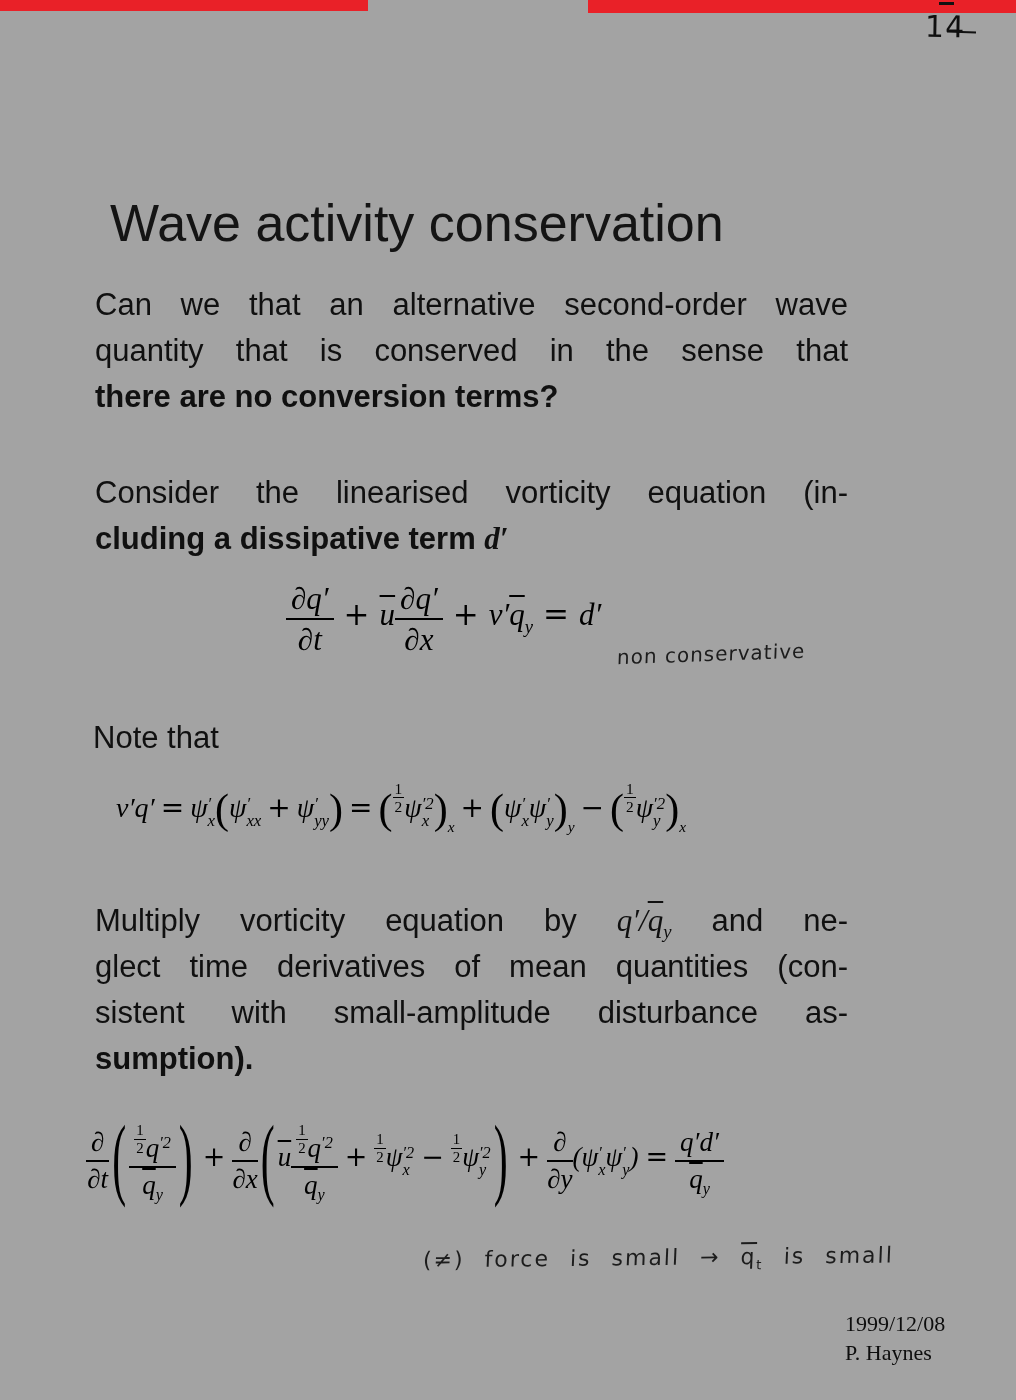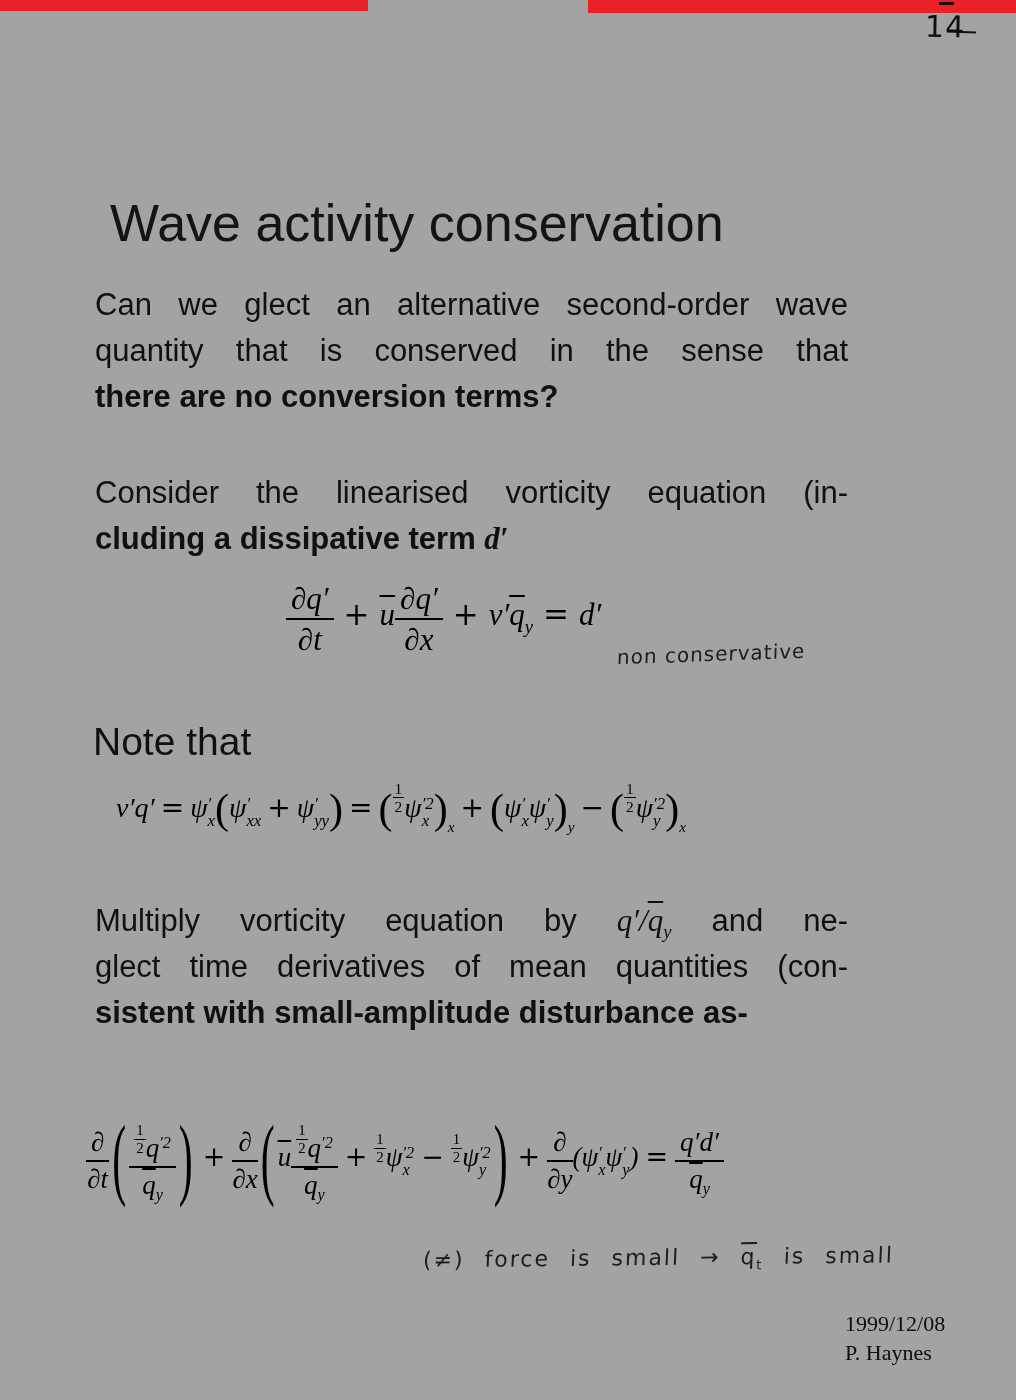--- a/index.html
+++ b/index.html
@@ -19,21 +19,21 @@
 
   .title{position:absolute;left:94px;top:181px;margin:16px;font-size:52px;line-height:1;
          font-weight:normal;letter-spacing:0px;color:#141414;}
 
   .para{position:absolute;left:95px;width:753px;font-size:31px;line-height:46px;color:#101010;}
   .para .pline{text-align:justify;text-align-last:justify;}
   .para .pline:last-child{text-align-last:left;font-weight:bold;}
   .p1{top:282px;}
   .p2{top:470px;}
   .p3{top:898px;}
-  .note{position:absolute;left:93px;top:719px;font-size:39px;line-height:1.2;}
+  .note{position:absolute;left:93px;top:719px;font-size:31px;line-height:1.2;}
 
   
   .m,.equation{font-family:"Liberation Serif","DejaVu Serif",serif;font-style:italic;}
   .equation{position:absolute;white-space:nowrap;line-height:1;color:#000;}
   .eq1{left:286px;top:581px;font-size:31px;}
   .eq2{left:92px;top:781px;font-size:28px;margin-left:24px;}
   .eq3{left:86px;top:1121px;font-size:27px;}
   .frac{display:inline-block;vertical-align:middle;text-align:center;}
   .frac>.fn{display:block;border-bottom:2px solid #000;padding:2px 5px 4px;}
   .frac>.fd{display:block;padding-top:4px;}
@@ -72,41 +72,42 @@
   <div class="redbar redbar-left" style="background: rgb(233, 33, 40);"></div>
   <div class="redbar redbar-right" style="background: rgb(233, 33, 40);"></div>
 
   <div class="mark mark-dash"></div>
   <div class="mark mark-cross"></div>
   <div class="pagenum">14</div>
 
   <h1 class="title">Wave activity conservation</h1>
 
   <div class="para p1">
-      <div class="pline">Can we glect an alternative second-order wave</div>
+      <div class="pline">Can we that an alternative second-order wave</div>
       <div class="pline">quantity that is conserved in the sense that</div>
       <div class="pline">there are no conversion terms?</div>
     </div>
 
   <div class="para p2">
       <div class="pline">Consider the linearised vorticity equation (in-</div>
       <div class="pline">cluding a dissipative term <span class="m">d′</span></div>
     </div>
 
   <div class="equation eq1"><span class="frac"><span class="fn">∂q′</span><span class="fd">∂t</span></span><span class="op">+</span><span class="ovl">u</span><span class="frac"><span class="fn">∂q′</span><span class="fd">∂x</span></span><span class="op">+</span>v′<span class="ovl">q</span><sub>y</sub><span class="op">=</span>d′</div>
   <div class="hand hand1">non conservative</div>
 
   <div class="note">Note that</div>
 
   <div class="equation eq2">v′q′<span class="op">=</span>ψ<span class="ss"><span class="t">′</span><span class="b">x</span></span><span class="bp">(</span>ψ<span class="ss"><span class="t">′</span><span class="b">xx</span></span><span class="op">+</span>ψ<span class="ss"><span class="t">′</span><span class="b">yy</span></span><span class="bp">)</span><span class="op">=</span><span class="bp">(</span><span class="sf"><span class="t">1</span><span class="b">2</span></span>ψ<span class="ss"><span class="t">′2</span><span class="b">x</span></span><span class="bp">)</span><sub class="ps">x</sub><span class="op">+</span><span class="bp">(</span>ψ<span class="ss"><span class="t">′</span><span class="b">x</span></span>ψ<span class="ss"><span class="t">′</span><span class="b">y</span></span><span class="bp">)</span><sub class="ps">y</sub><span class="op">−</span><span class="bp">(</span><span class="sf"><span class="t">1</span><span class="b">2</span></span>ψ<span class="ss"><span class="t">′2</span><span class="b">y</span></span><span class="bp">)</span><sub class="ps">x</sub></div>
 
   <div class="para p3">
       <div class="pline">Multiply vorticity equation by <span class="m">q′/<span class="ovl">q</span><sub>y</sub></span> and ne-</div>
       <div class="pline">glect time derivatives of mean quantities (con-</div>
       <div class="pline">sistent with small-amplitude disturbance as-</div>
+      <div class="pline">sumption).</div>
     </div>
 
   <div class="equation eq3"><span class="frac"><span class="fn">∂</span><span class="fd">∂t</span></span><span class="bp2">(</span><span class="frac"><span class="fn"><span class="sf"><span class="t">1</span><span class="b">2</span></span>q<sup>′2</sup></span><span class="fd"><span class="ovl">q</span><sub>y</sub></span></span><span class="bp2">)</span><span class="op">+</span><span class="frac"><span class="fn">∂</span><span class="fd">∂x</span></span><span class="bp2">(</span><span class="ovl">u</span><span class="frac"><span class="fn"><span class="sf"><span class="t">1</span><span class="b">2</span></span>q<sup>′2</sup></span><span class="fd"><span class="ovl">q</span><sub>y</sub></span></span><span class="op">+</span><span class="sf"><span class="t">1</span><span class="b">2</span></span>ψ<span class="ss"><span class="t">′2</span><span class="b">x</span></span><span class="op">−</span><span class="sf"><span class="t">1</span><span class="b">2</span></span>ψ<span class="ss"><span class="t">′2</span><span class="b">y</span></span><span class="bp2">)</span><span class="op">+</span><span class="frac"><span class="fn">∂</span><span class="fd">∂y</span></span>(ψ<span class="ss"><span class="t">′</span><span class="b">x</span></span>ψ<span class="ss"><span class="t">′</span><span class="b">y</span></span>)<span class="op">=</span><span class="frac"><span class="fn">q′d′</span><span class="fd"><span class="ovl">q</span><sub>y</sub></span></span></div>
 
   <div class="hand hand2">(≠) force is small → <span class="ovl">q</span><sub>t</sub> is small</div>
 
   <div class="footer">
     <div>1999/12/08</div>
     <div>P. Haynes</div>
   </div>

